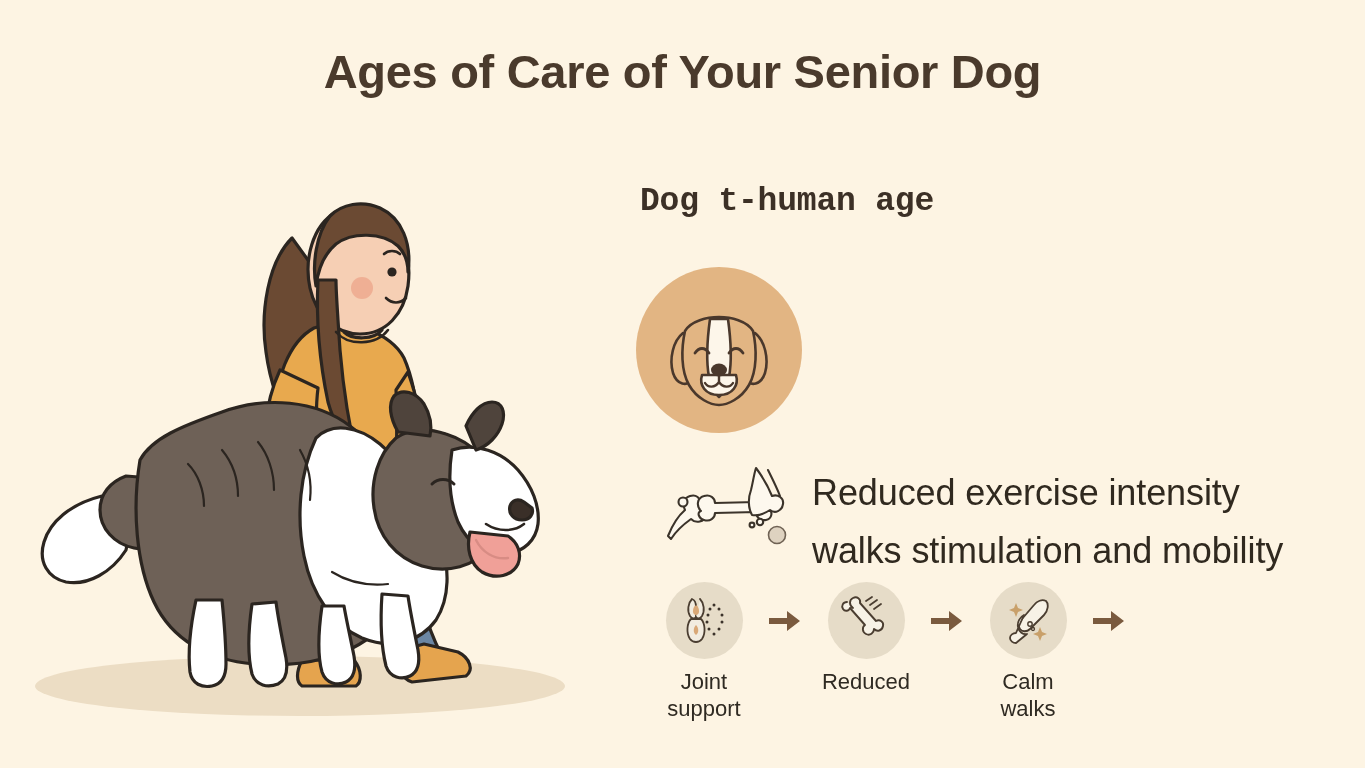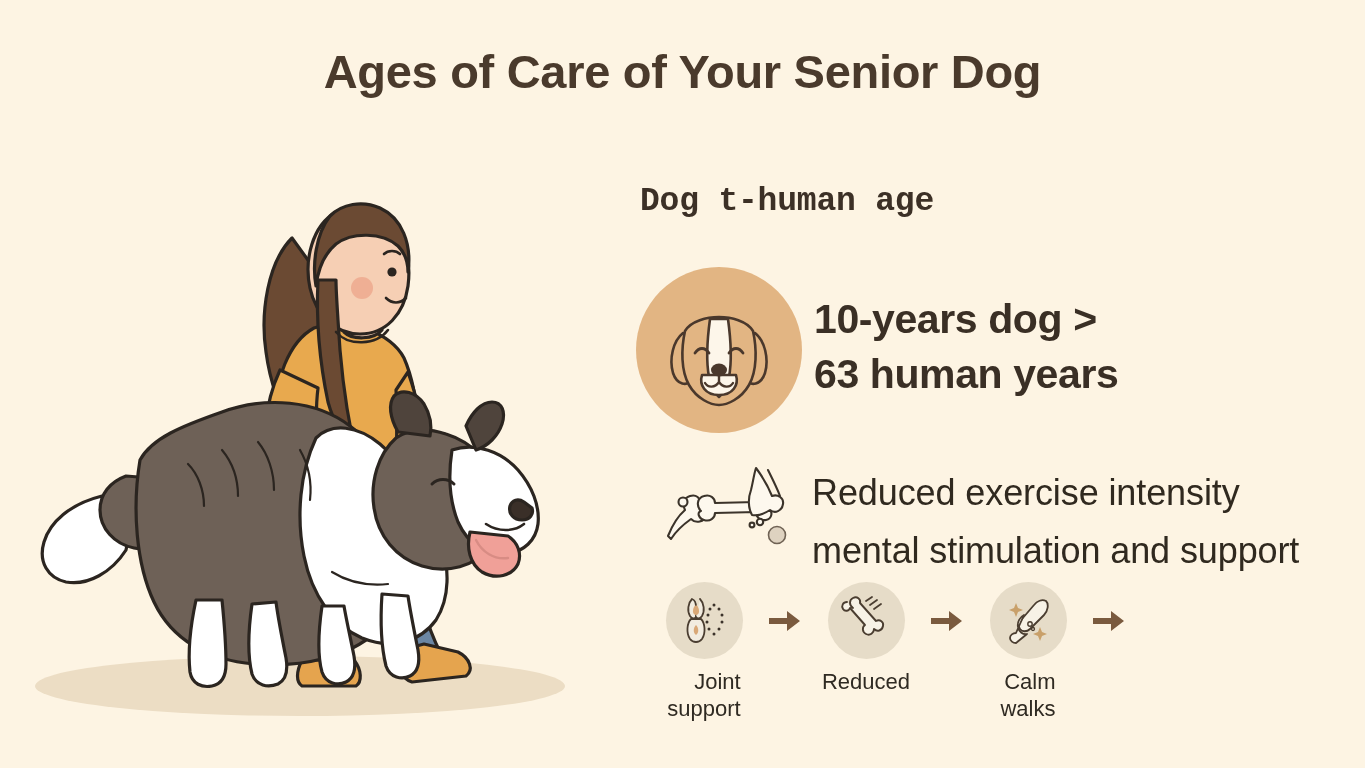--- a/index.html
+++ b/index.html
@@ -105,21 +105,21 @@
     background: #e6dcc8;
     display: flex;
     align-items: center;
     justify-content: center;
   }
   .step-circle svg { display: block; }
   .step-label {
     margin-top: 10px;
     font-size: 22px;
     color: #2f2a22;
-    text-align: right;
+    text-align: center;
     line-height: 1.22;
     white-space: pre-line;
   }
   .step-arrow {
     flex: 0 0 auto;
     width: 54px;
     height: 77px;
     display: flex;
     align-items: center;
     justify-content: center;
@@ -276,24 +276,20 @@
         <path d="M-24 -2 C-20 -8 -14 -8 -10 -2" stroke-width="2.8"></path>
         <path d="M10 -2 C14 -8 20 -8 24 -2" stroke-width="2.8"></path>
 
         <ellipse cx="0" cy="15" rx="8" ry="6.5" fill="#4a382c" stroke="none"></ellipse>
 
         <path d="M0 21 L0 27 M0 27 C-4 33 -11 33 -14 28 M0 27 C4 33 11 33 14 28" stroke-width="2.4"></path>
       </g>
     </svg>
   </div>
 
-  <div id="age-stat">
-    <div>10-years dog &gt;</div>
-    <div>63 human years</div>
-  </div>
 
   <div id="bone-illus">
     <svg width="135" height="85" viewBox="0 0 135 85" xmlns="http://www.w3.org/2000/svg">
       <g stroke="#3b332a" stroke-width="2.1" fill="#fdf8ee" stroke-linejoin="round" stroke-linecap="round">
 
         <path d="M8 74 C12 64 18 54 25 48 C22 42 24 36 30 34 C36 32 41 36 40 42
                  C46 43 49 48 47 53 C44 60 36 62 31 57 C24 62 16 69 11 77 Z"></path>
         <circle cx="23" cy="40" r="4.5"></circle>
 
         <path d="M41 49 C36 44 37 36 44 34 C50 32 55 36 55 41
@@ -308,21 +304,21 @@
 
         <circle cx="100" cy="60" r="3.2"></circle>
         <circle cx="92" cy="63" r="2.4"></circle>
       </g>
       <circle cx="117" cy="73" r="8.5" fill="#ded2c0" stroke="#6f6254" stroke-width="1.6"></circle>
     </svg>
   </div>
 
   <div id="body-text">
     <div>Reduced exercise intensity</div>
-    <div>mental stimulation and support</div>
+    <div>walks stimulation and mobility</div>
   </div>
 
   <div id="steps">
 
     <div class="step">
       <div class="step-circle">
         <svg width="52" height="52" viewBox="0 0 52 52" xmlns="http://www.w3.org/2000/svg">
           <g stroke="#4a3d30" stroke-width="1.8" fill="#f2ece0" stroke-linejoin="round" stroke-linecap="round">
             <path d="M14 4 C10 8 9 16 12 21 C14 24 17 24 18 22 L18 12 C18 8 17 5 14 4 Z"></path>
             <path d="M22 4 C26 8 27 16 24 21 C22 24 19 24 18 22"></path>

